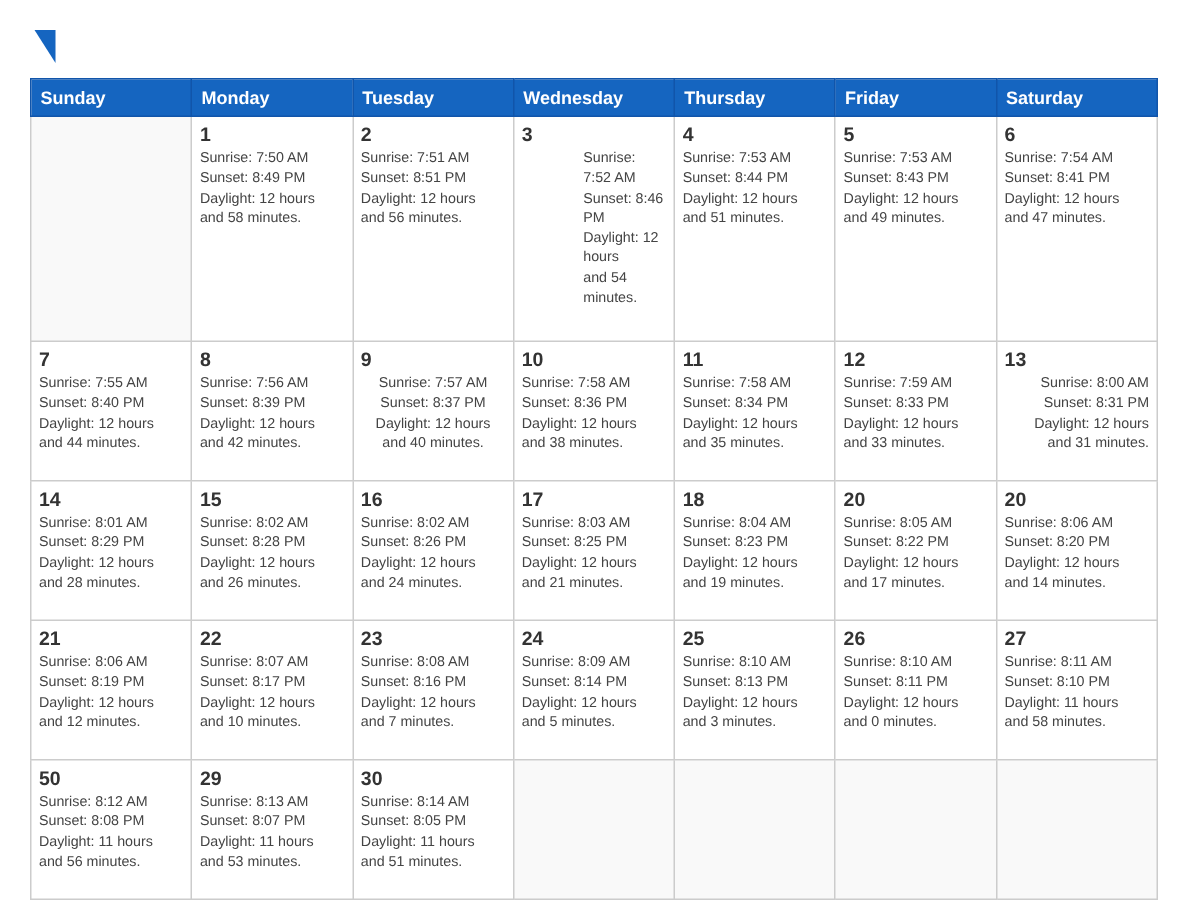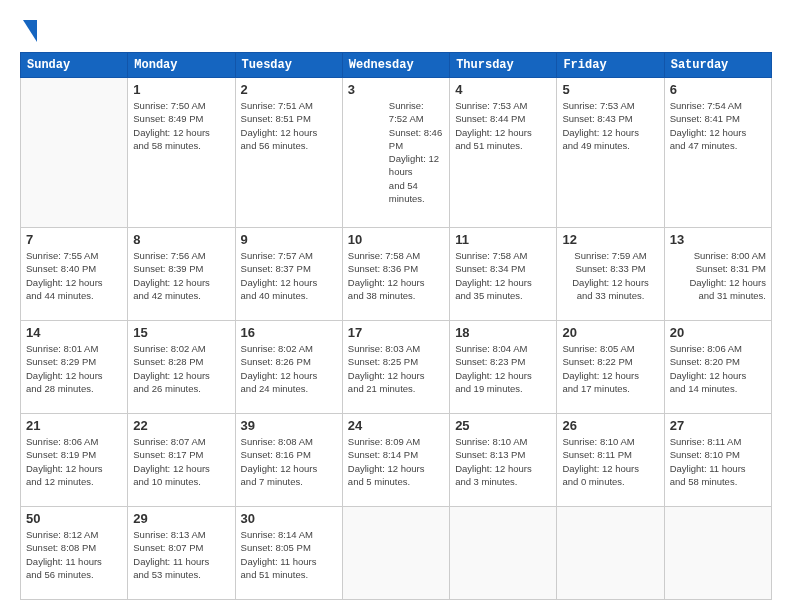--- a/index.html
+++ b/index.html
@@ -44,21 +44,20 @@
       table-layout: fixed;
     }
     .calendar th {
       background: #1565c0;
       color: #fff;
       font-size: 12px;
       font-weight: bold;
       text-align: left;
       padding: 5px 6px;
       border: 1px solid #1155aa;
-      font-family: Liberation Mono, monospace;
     }
     .calendar td {
       border: 1px solid #ccc;
       vertical-align: top;
       padding: 4px 5px;
       font-size: 10px;
       color: #333;
       height: 82px;
     }
     .day-number {
@@ -194,42 +193,42 @@
           </td>
           <td>
             <span class="day-number">8</span>
             <div class="day-info" style="white-space: pre-line;">Sunrise: 7:56 AM
 Sunset: 8:39 PM
 Daylight: 12 hours
 and 42 minutes.</div>
           </td>
           <td>
             <span class="day-number">9</span>
-            <div class="day-info" style="white-space: pre-line;">Sunrise: 7:57 AM
+            <div class="day-info" style="white-space: pre-line; text-align: center;">Sunrise: 7:57 AM
 Sunset: 8:37 PM
 Daylight: 12 hours
 and 40 minutes.</div>
           </td>
           <td>
             <span class="day-number">10</span>
             <div class="day-info" style="white-space: pre-line;">Sunrise: 7:58 AM
 Sunset: 8:36 PM
 Daylight: 12 hours
 and 38 minutes.</div>
           </td>
           <td>
             <span class="day-number">11</span>
             <div class="day-info" style="white-space: pre-line;">Sunrise: 7:58 AM
 Sunset: 8:34 PM
 Daylight: 12 hours
 and 35 minutes.</div>
           </td>
           <td>
             <span class="day-number">12</span>
-            <div class="day-info" style="white-space: pre-line; text-align: center;">Sunrise: 7:59 AM
+            <div class="day-info" style="white-space: pre-line;">Sunrise: 7:59 AM
 Sunset: 8:33 PM
 Daylight: 12 hours
 and 33 minutes.</div>
           </td>
           <td>
             <span class="day-number">13</span>
             <div class="day-info" style="white-space: pre-line; text-align: right;">Sunrise: 8:00 AM
 Sunset: 8:31 PM
 Daylight: 12 hours
 and 31 minutes.</div>
@@ -295,21 +294,21 @@
 and 12 minutes.</div>
           </td>
           <td>
             <span class="day-number">22</span>
             <div class="day-info" style="white-space: pre-line;">Sunrise: 8:07 AM
 Sunset: 8:17 PM
 Daylight: 12 hours
 and 10 minutes.</div>
           </td>
           <td>
-            <span class="day-number">39</span>
+            <span class="day-number">23</span>
             <div class="day-info" style="white-space: pre-line;">Sunrise: 8:08 AM
 Sunset: 8:16 PM
 Daylight: 12 hours
 and 7 minutes.</div>
           </td>
           <td>
             <span class="day-number">24</span>
             <div class="day-info" style="white-space: pre-line;">Sunrise: 8:09 AM
 Sunset: 8:14 PM
 Daylight: 12 hours

